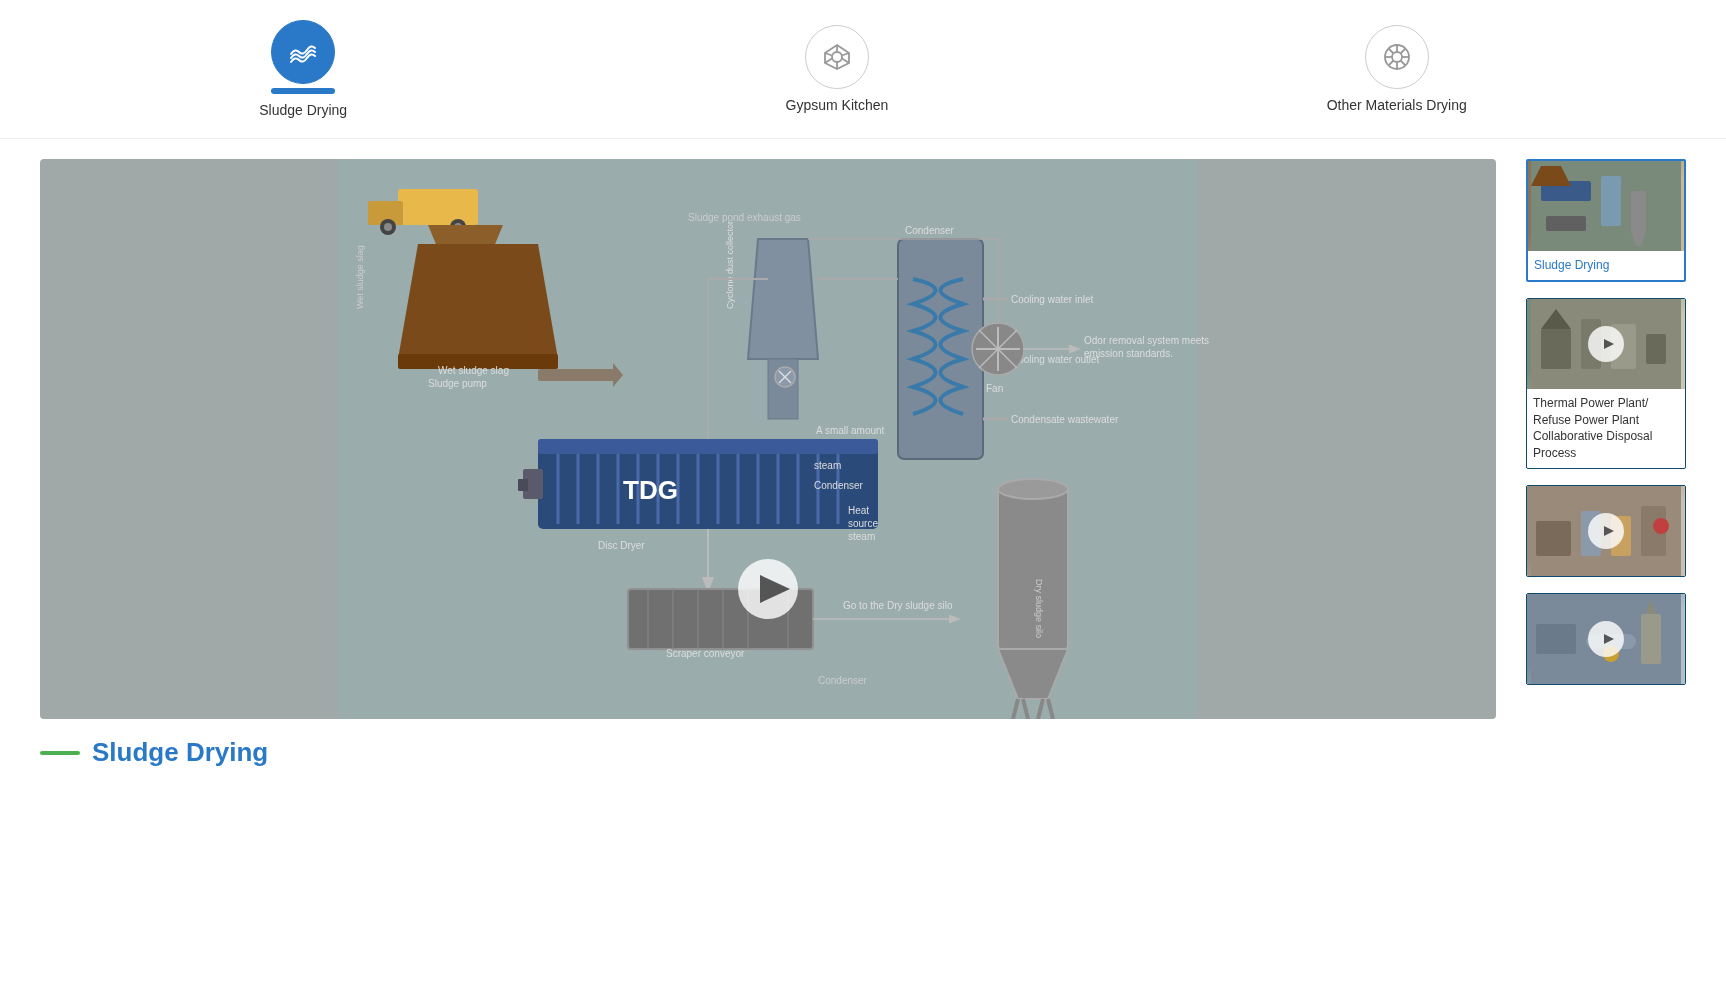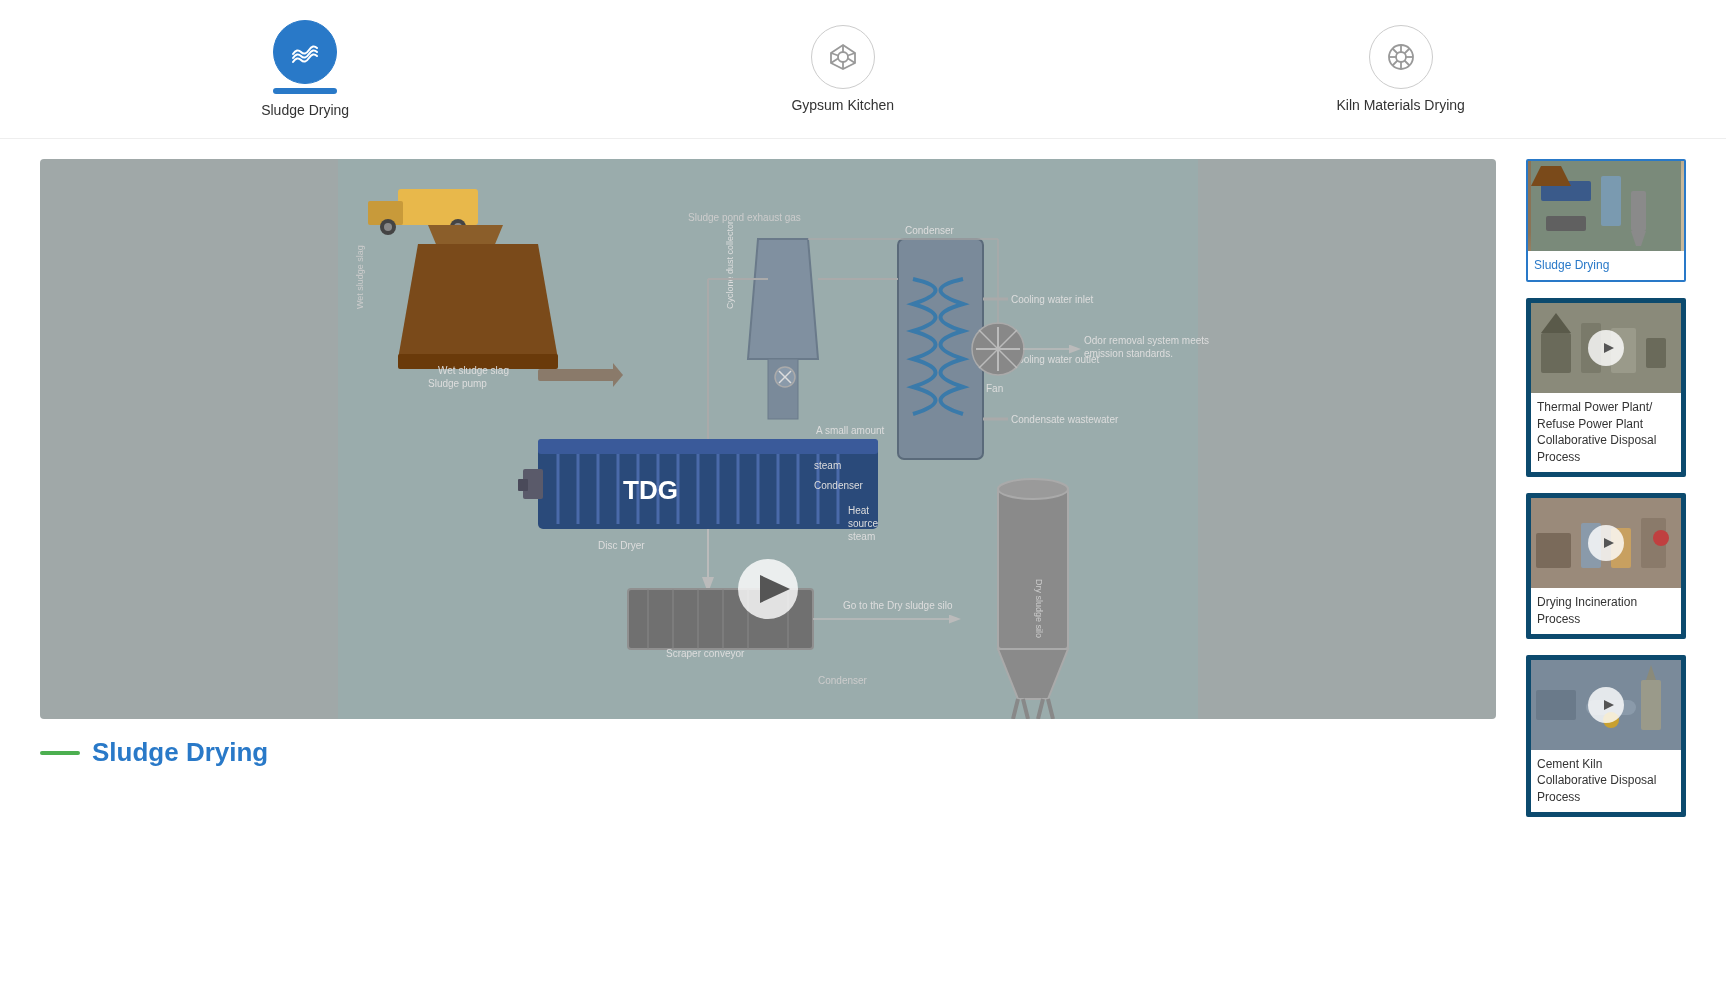--- a/index.html
+++ b/index.html
@@ -106,21 +106,21 @@
     
     .right-panel {
       width: 160px;
       display: flex;
       flex-direction: column;
       gap: 16px;
       flex-shrink: 0;
     }
 
     .thumb-card {
-      border: 5px solid #0c4a6e;
+      border: 1px solid #0c4a6e;
       border-radius: 2px;
       overflow: hidden;
       cursor: pointer;
     }
     .thumb-card.active-card {
       border: 2px solid #2979c8;
     }
     .thumb-image {
       width: 100%;
       height: 90px;
@@ -201,21 +201,21 @@
           <line x1="16" y1="4" x2="16" y2="11"></line>
           <line x1="16" y1="21" x2="16" y2="28"></line>
           <line x1="4" y1="16" x2="11" y2="16"></line>
           <line x1="21" y1="16" x2="28" y2="16"></line>
           <line x1="7.5" y1="7.5" x2="12.5" y2="12.5"></line>
           <line x1="19.5" y1="19.5" x2="24.5" y2="24.5"></line>
           <line x1="24.5" y1="7.5" x2="19.5" y2="12.5"></line>
           <line x1="12.5" y1="19.5" x2="7.5" y2="24.5"></line>
         </svg>
       </div>
-      <span class="nav-item-label">Kiln Materials Drying</span>
+      <span class="nav-item-label">Other Materials Drying</span>
     </div>
 
   </div>
 </nav>
 
 <div class="main-content">
 
   <div class="left-panel">
 
     <div class="diagram-container">
@@ -432,37 +432,35 @@
           <rect x="80" y="30" width="20" height="40" fill="#c8a060" rx="2"></rect>
           <rect x="110" y="20" width="25" height="50" fill="#8a7a6a" rx="2"></rect>
           <circle cx="130" cy="40" r="8" fill="#c04040"></circle>
         </svg>
         <div class="thumb-play">
           <svg width="14" height="14" viewBox="0 0 14 14">
               <polygon points="3,2 13,7 3,12" fill="#555"></polygon>
             </svg>
         </div>
       </div>
-      <div class="thumb-label">Drying Incineration Process</div>
     </div>
 
     <div class="thumb-card">
       <div class="thumb-image thumb-bg-4">
         <svg width="100%" height="90" viewBox="0 0 150 90" xmlns="http://www.w3.org/2000/svg">
           <rect width="150" height="90" fill="#7a8a9a"></rect>
           <rect x="5" y="30" width="40" height="30" fill="#6a7a8a" rx="2"></rect>
           <rect x="55" y="40" width="50" height="15" fill="#8a9aaa" rx="8"></rect>
           <rect x="110" y="20" width="20" height="50" fill="#9a9a8a" rx="2"></rect>
           <polygon points="115,20 120,5 125,20" fill="#8a8a7a"></polygon>
           <circle cx="80" cy="60" r="8" fill="#c8a030"></circle>
         </svg>
         <div class="thumb-play">
           <svg width="14" height="14" viewBox="0 0 14 14">
               <polygon points="3,2 13,7 3,12" fill="#555"></polygon>
             </svg>
         </div>
       </div>
-      <div class="thumb-label">Cement Kiln Collaborative Disposal Process</div>
     </div>
 
   </div>
 
 </div>
 
 </body></html>

